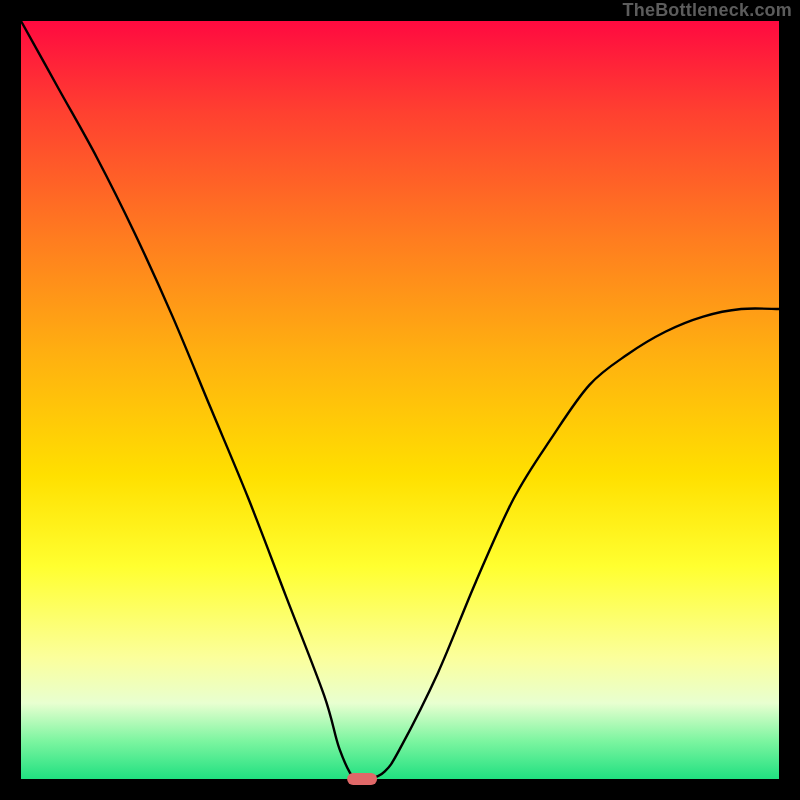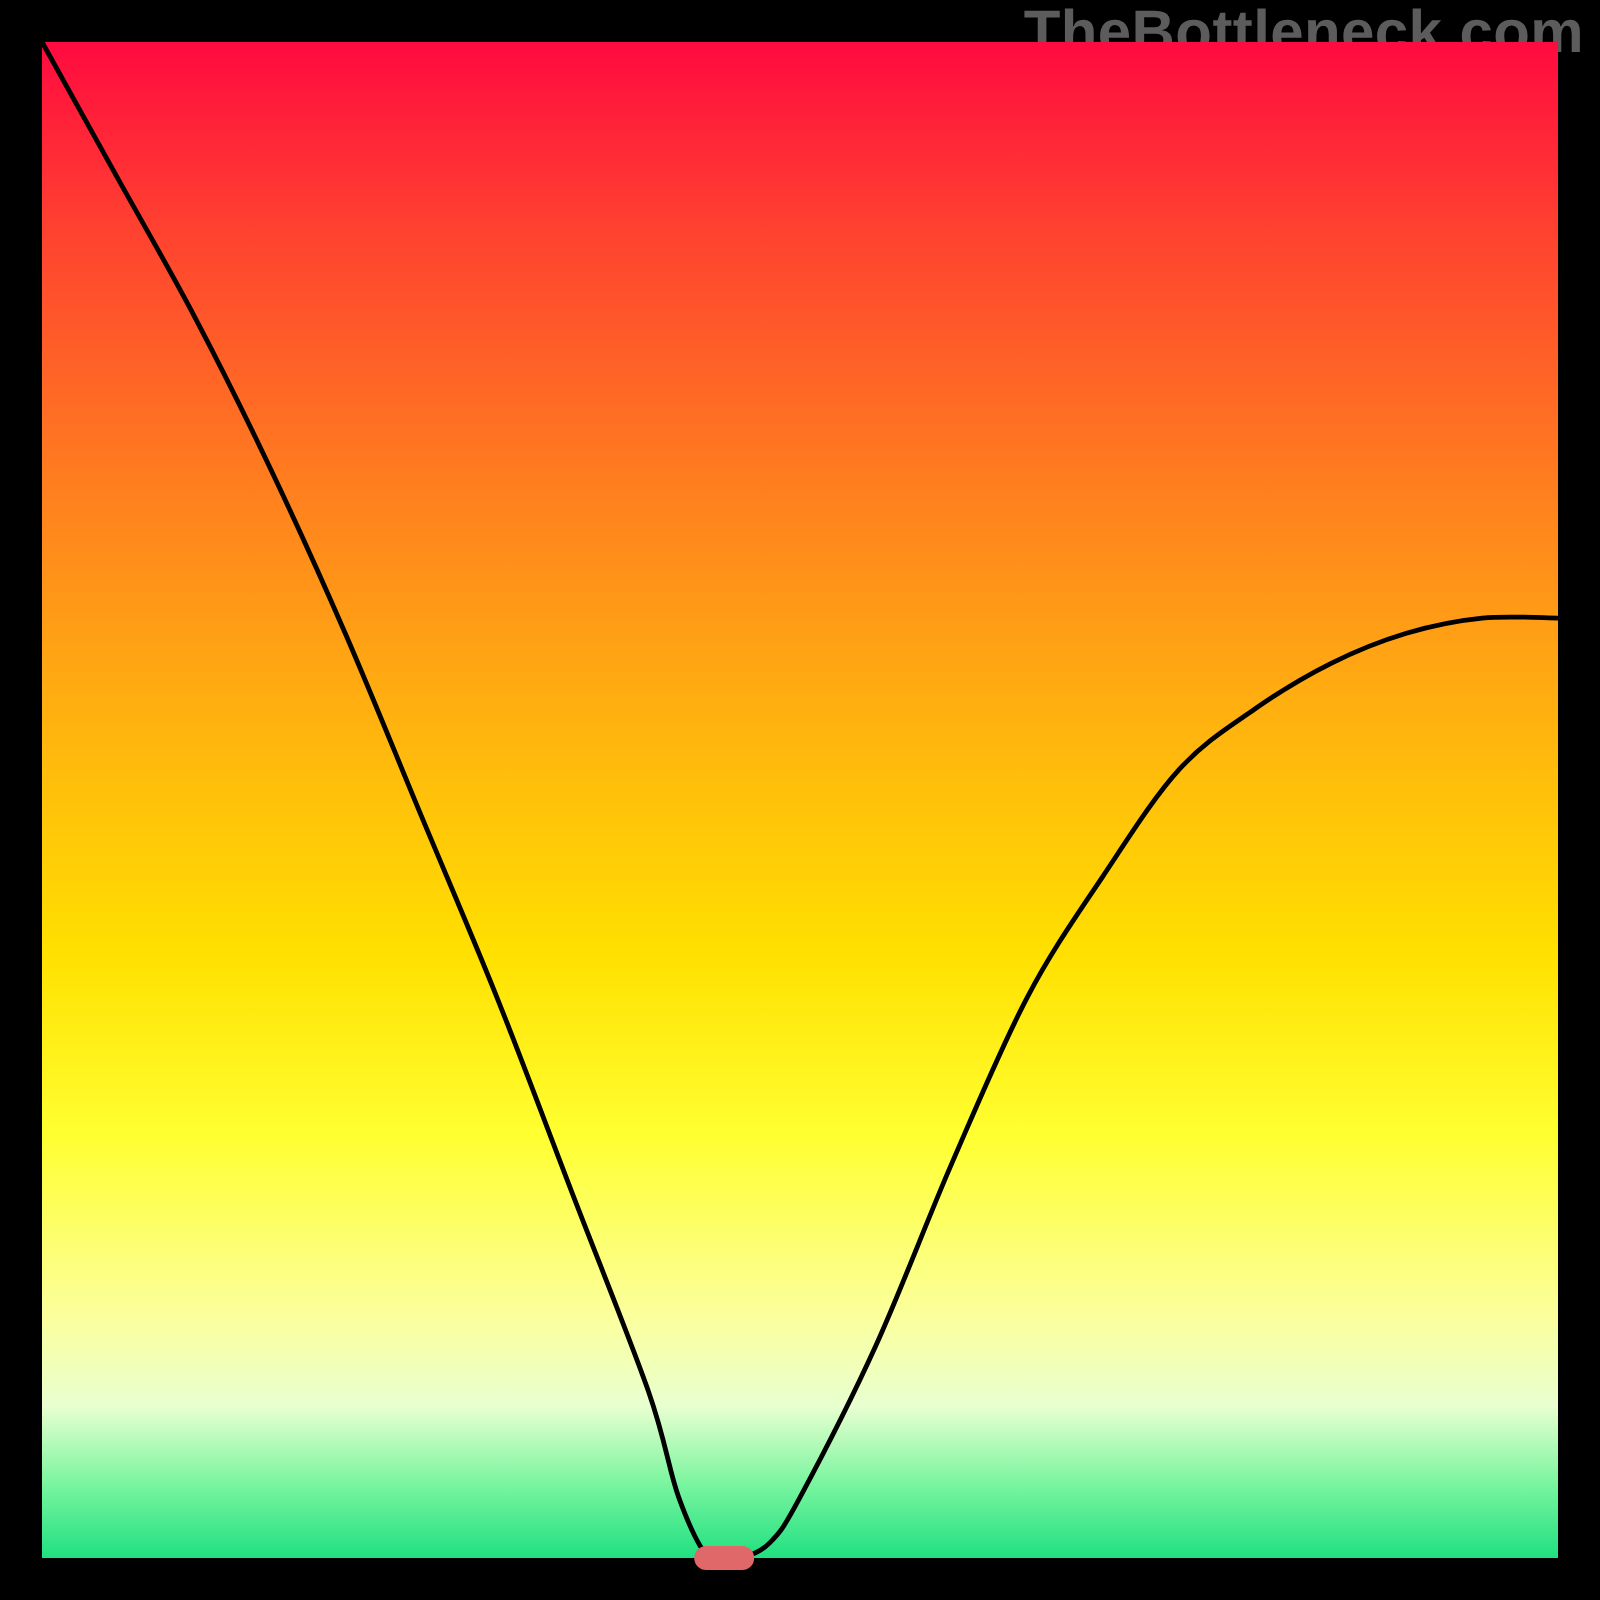--- a/index.html
+++ b/index.html
@@ -52,21 +52,21 @@
     stroke-linecap: round;
     stroke-linejoin: round;
   }
   .marker {
     fill: #e06868;
   }
   .attribution {
     position: absolute;
     top: 0px;
     right: 8px;
-    font-size: 30px;
+    font-size: 18px;
     font-weight: 600;
     color: #5c5c5c;
     letter-spacing: 0.2px;
     text-align: center;
   }
 </style>
 </head>
 <body>
 
 <div class="chart-wrap">

